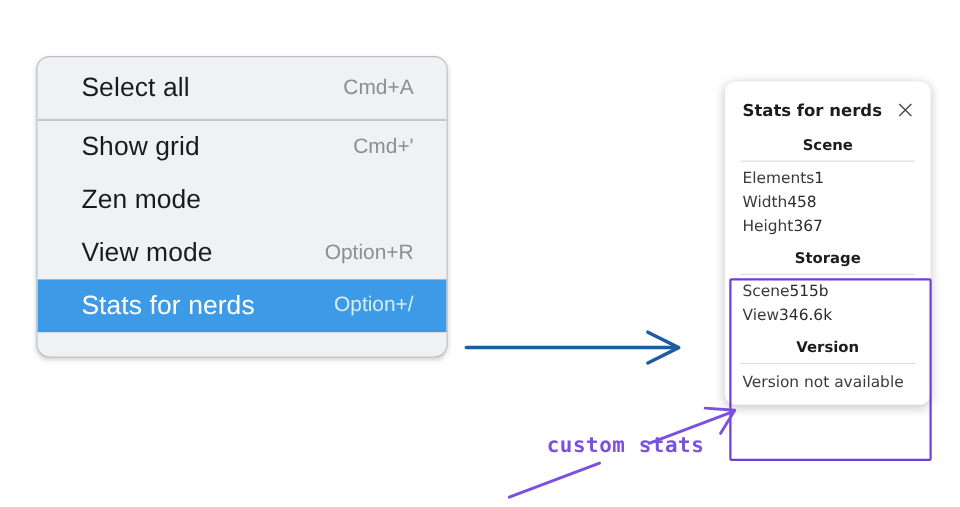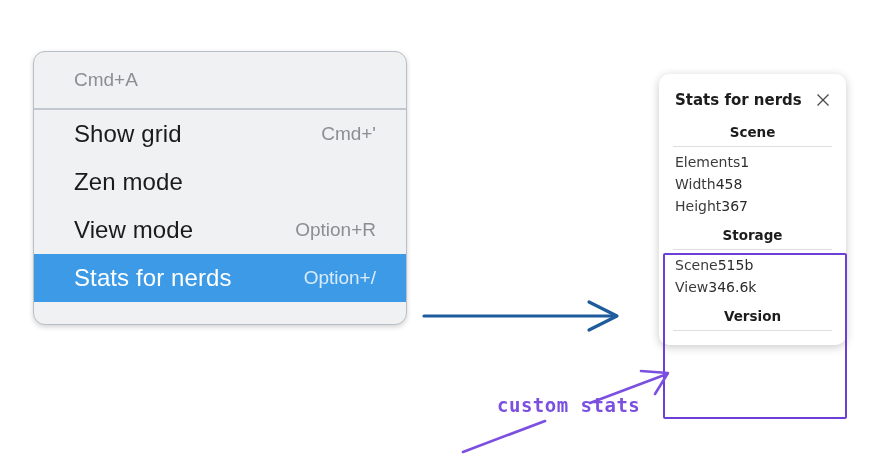--- a/index.html
+++ b/index.html
@@ -146,20 +146,21 @@
     white-space: nowrap;
   }
 </style>
 </head>
 <body>
 
 <div id="context-menu">
 
   <div class="menu-section top">
     <div class="menu-item">
+      <span class="mi-label">Select all</span>
       <span class="mi-shortcut">Cmd+A</span>
     </div>
   </div>
 
   <div class="menu-section">
     <div class="menu-item">
       <span class="mi-label">Show grid</span>
       <span class="mi-shortcut">Cmd+'</span>
     </div>
     <div class="menu-item">
@@ -211,20 +212,21 @@
     <span class="sp-key">Scene</span>
     <span class="sp-val">515b</span>
   </div>
   <div class="sp-row">
     <span class="sp-key">View</span>
     <span class="sp-val">346.6k</span>
   </div>
 
   <div class="sp-section-title">Version</div>
   <div class="sp-rule"></div>
+  <div class="sp-note">Version not available</div>
 
 </div>
 
 <div id="highlight-box"></div>
 
 <svg id="annotation-layer" viewBox="0 0 873 461">
 
   <g>
     <line x1="424" y1="316" x2="612" y2="316" stroke="#1f5c9e" stroke-width="3.2" stroke-linecap="round"></line>
     <polyline points="589,302 617,316 589,330" fill="none" stroke="#1f5c9e" stroke-width="3.2" stroke-linecap="round" stroke-linejoin="round"></polyline>

